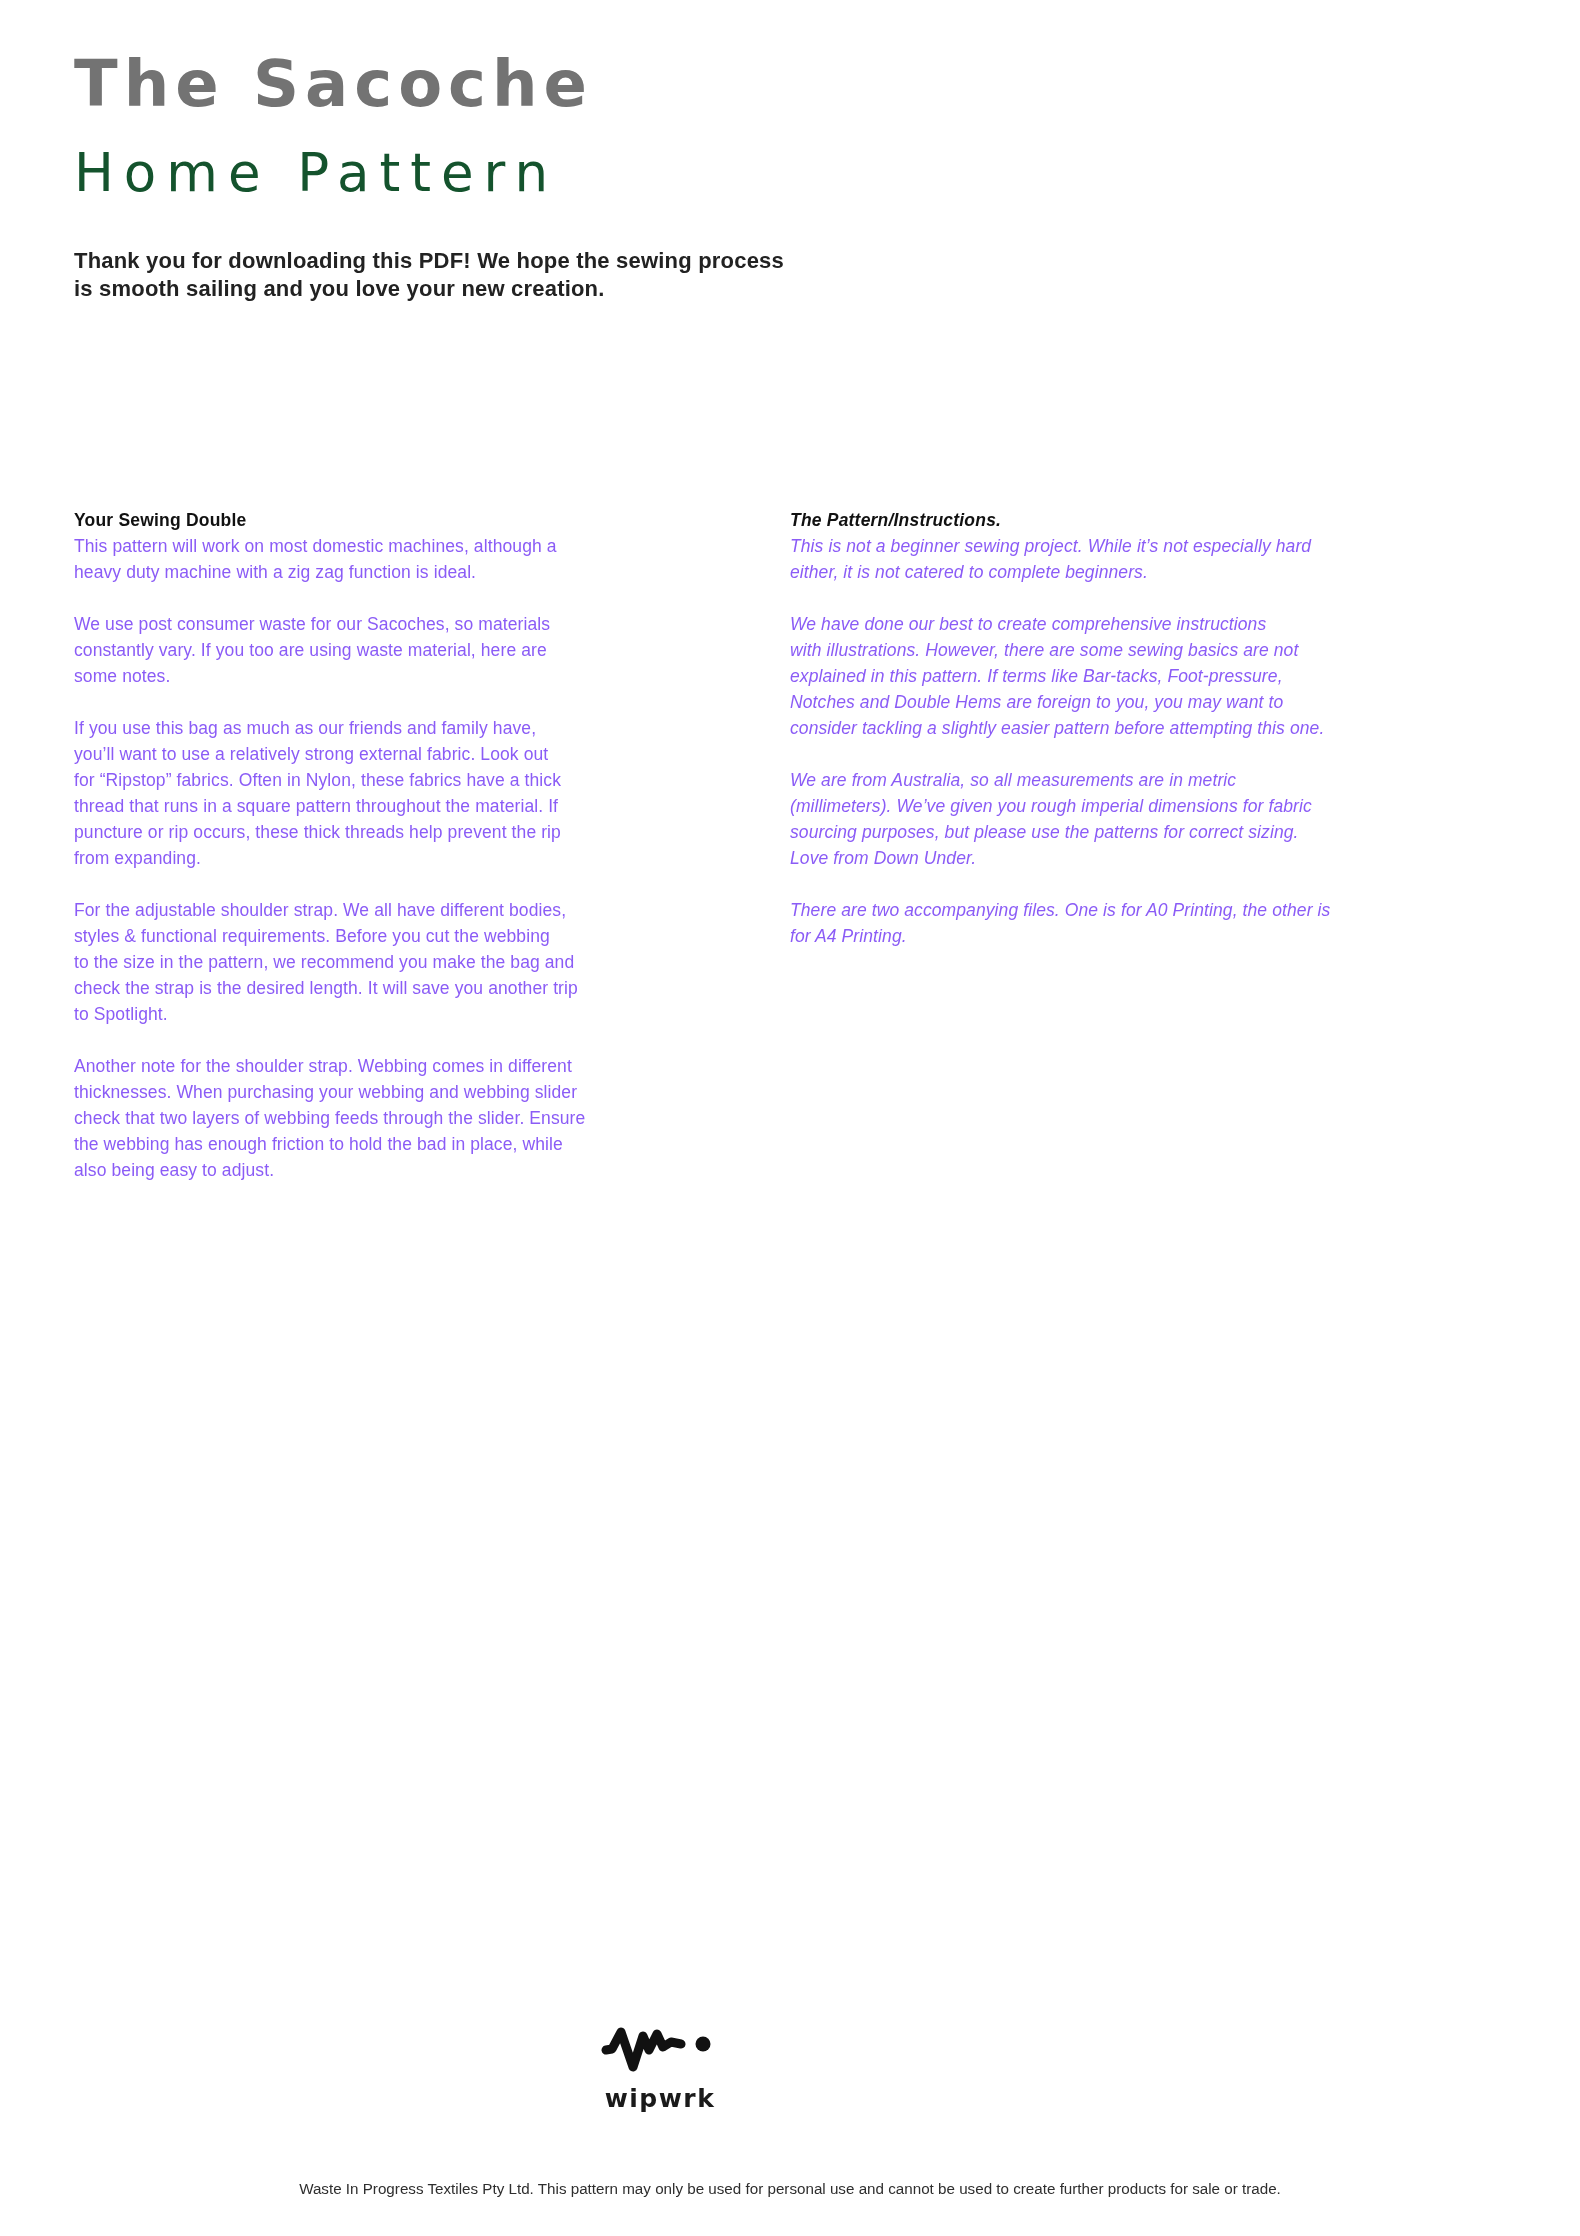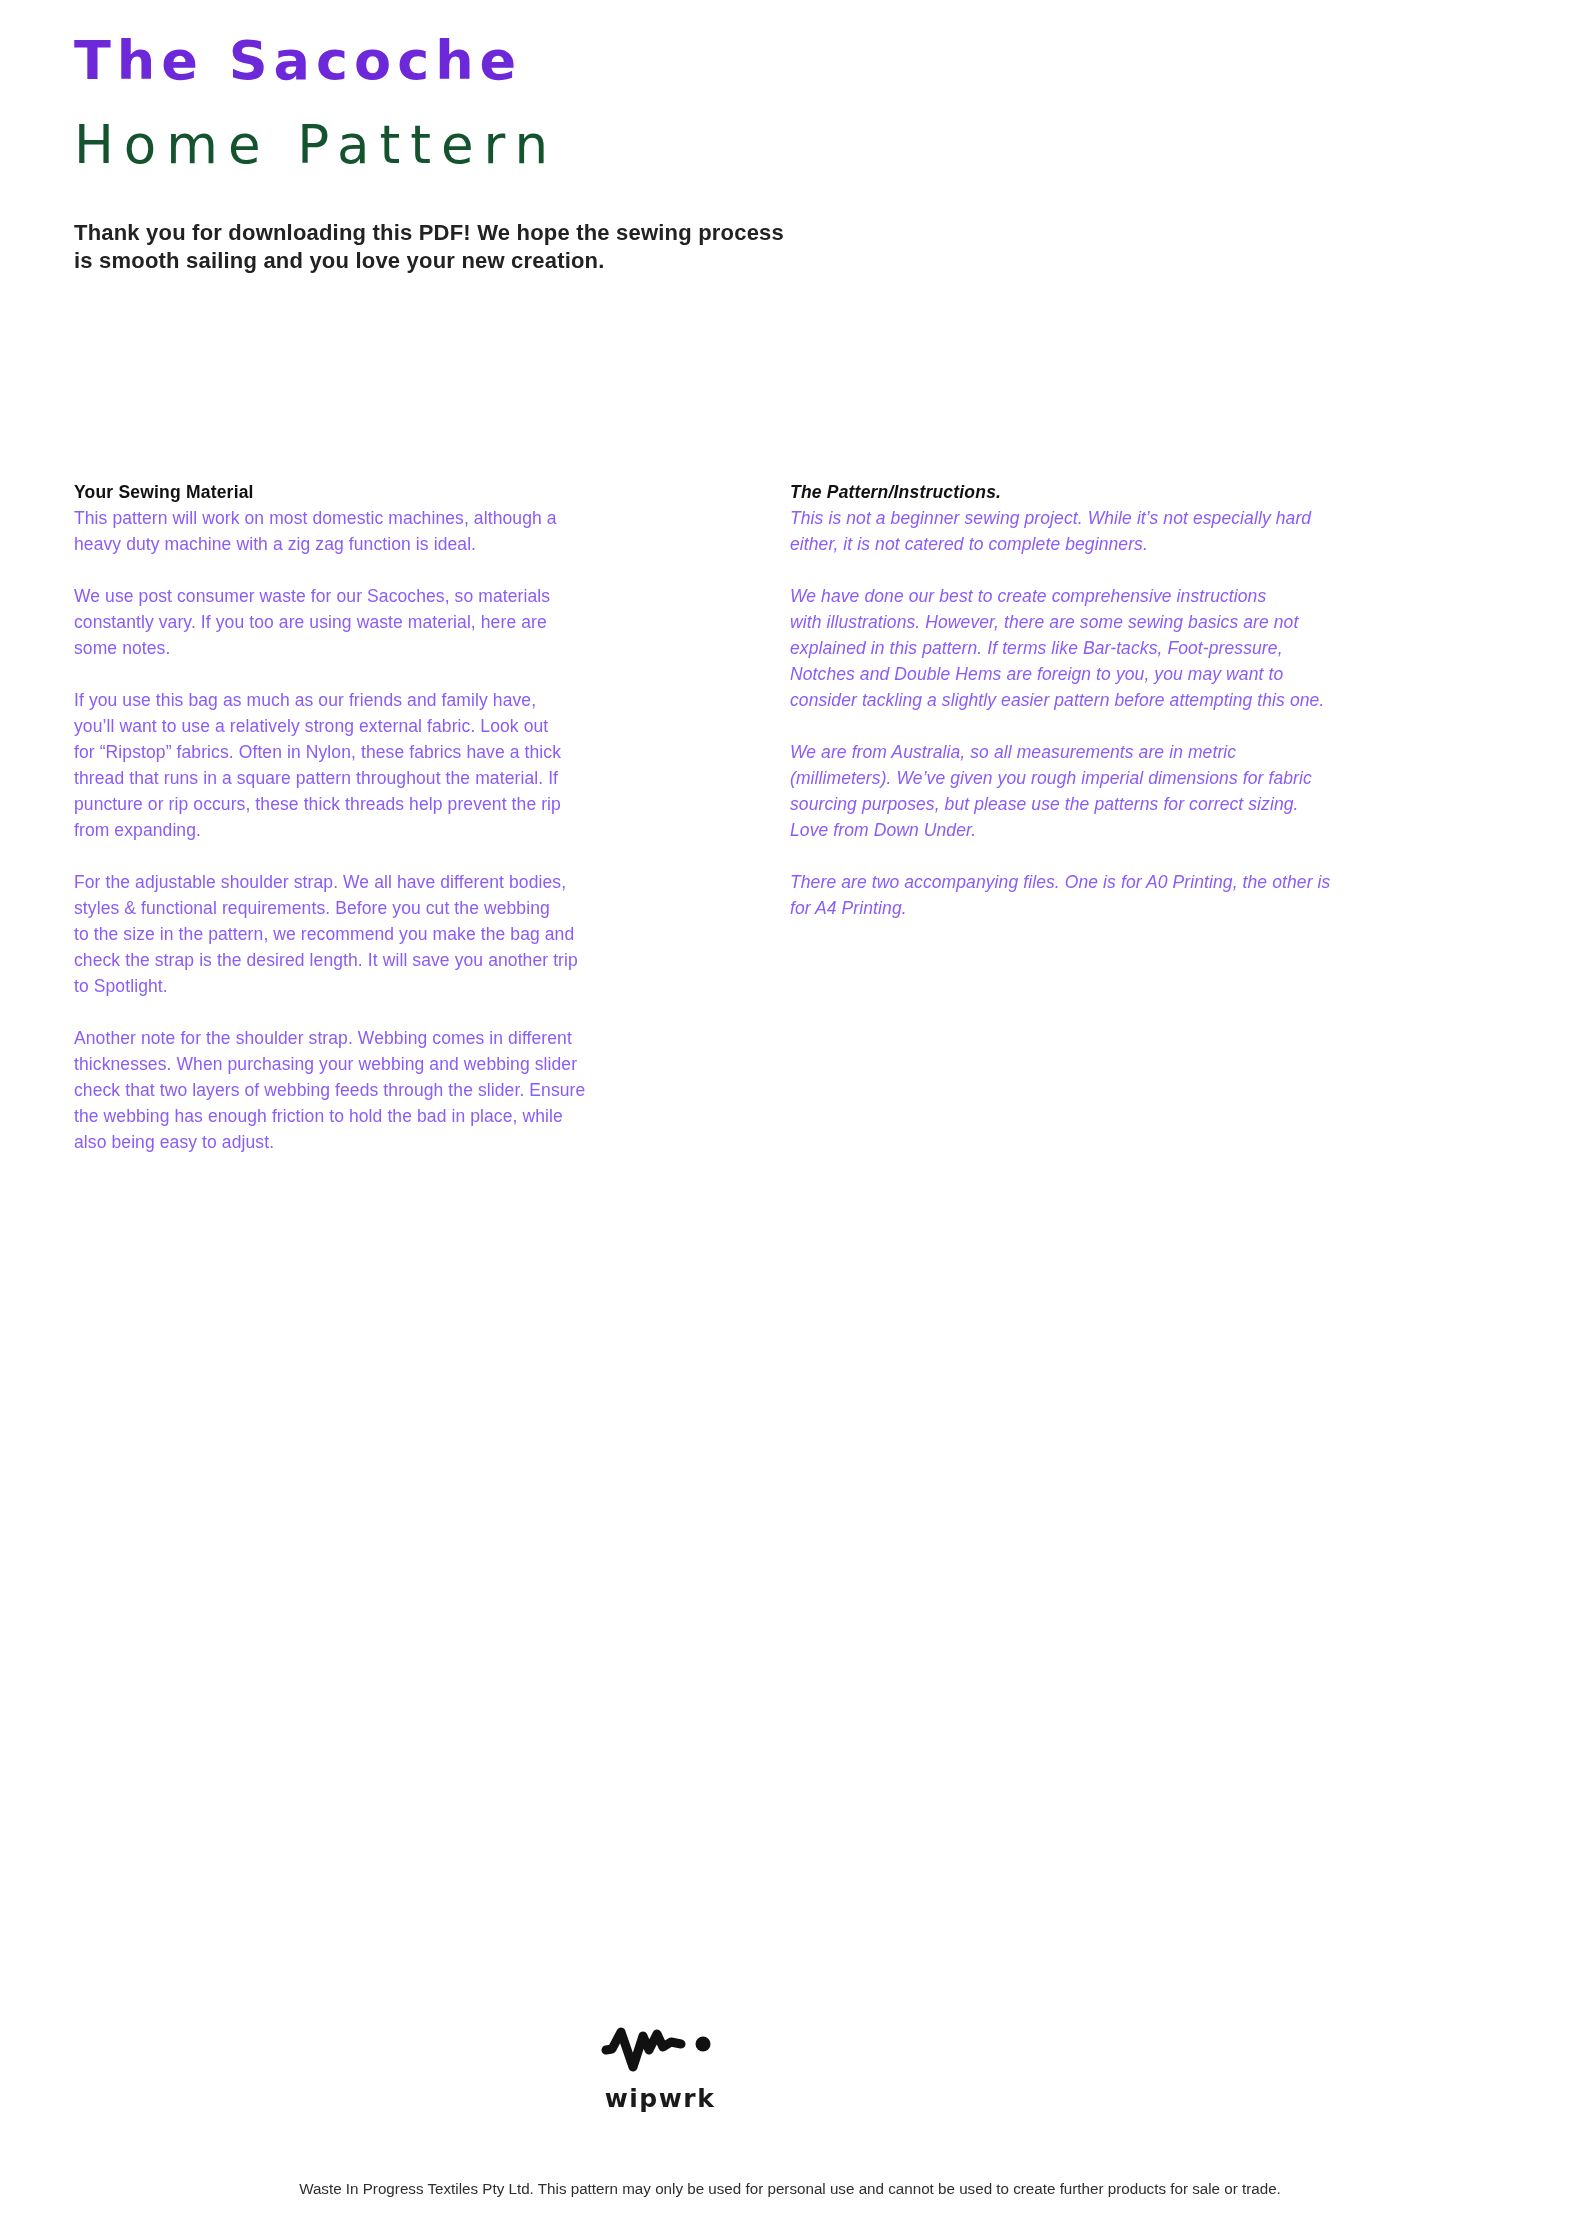--- a/index.html
+++ b/index.html
@@ -13,27 +13,27 @@
     overflow: hidden;
   }
   .page {
     position: relative;
     width: 1580px;
     height: 2236px;
     background: #ffffff;
     padding: 0 74px;
   }
   h1.title {
-    padding-top: 34px;
+    padding-top: 52px;
     font-family: "DejaVu Sans", sans-serif;
     font-weight: bold;
-    font-size: 54px;
+    font-size: 64px;
     line-height: 1;
     letter-spacing: 6px;
-    color: #6d28d9;
+    color: #737373;
   }
   h2.subtitle {
     margin-top: 30px;
     font-family: "DejaVu Sans", sans-serif;
     font-weight: normal;
     font-size: 53px;
     line-height: 1;
     letter-spacing: 10px;
     color: #14532d;
   }
@@ -103,21 +103,21 @@
 
   <h1 class="title">The Sacoche</h1>
   <h2 class="subtitle">Home Pattern</h2>
   <p class="intro">Thank you for downloading this PDF! We hope the sewing process
 is smooth sailing and you love your new creation.</p>
 
   <div class="columns">
 
     <div class="col left">
       <section>
-        <h3>Your Sewing Material</h3>
+        <h3>Your Sewing Double</h3>
         <p>This pattern will work on most domestic machines, although a
 heavy duty machine with a zig zag function is ideal.</p>
       </section>
       <section>
         <p>We use post consumer waste for our Sacoches, so materials
 constantly vary. If you too are using waste material, here are
 some notes.</p>
       </section>
       <section>
 

